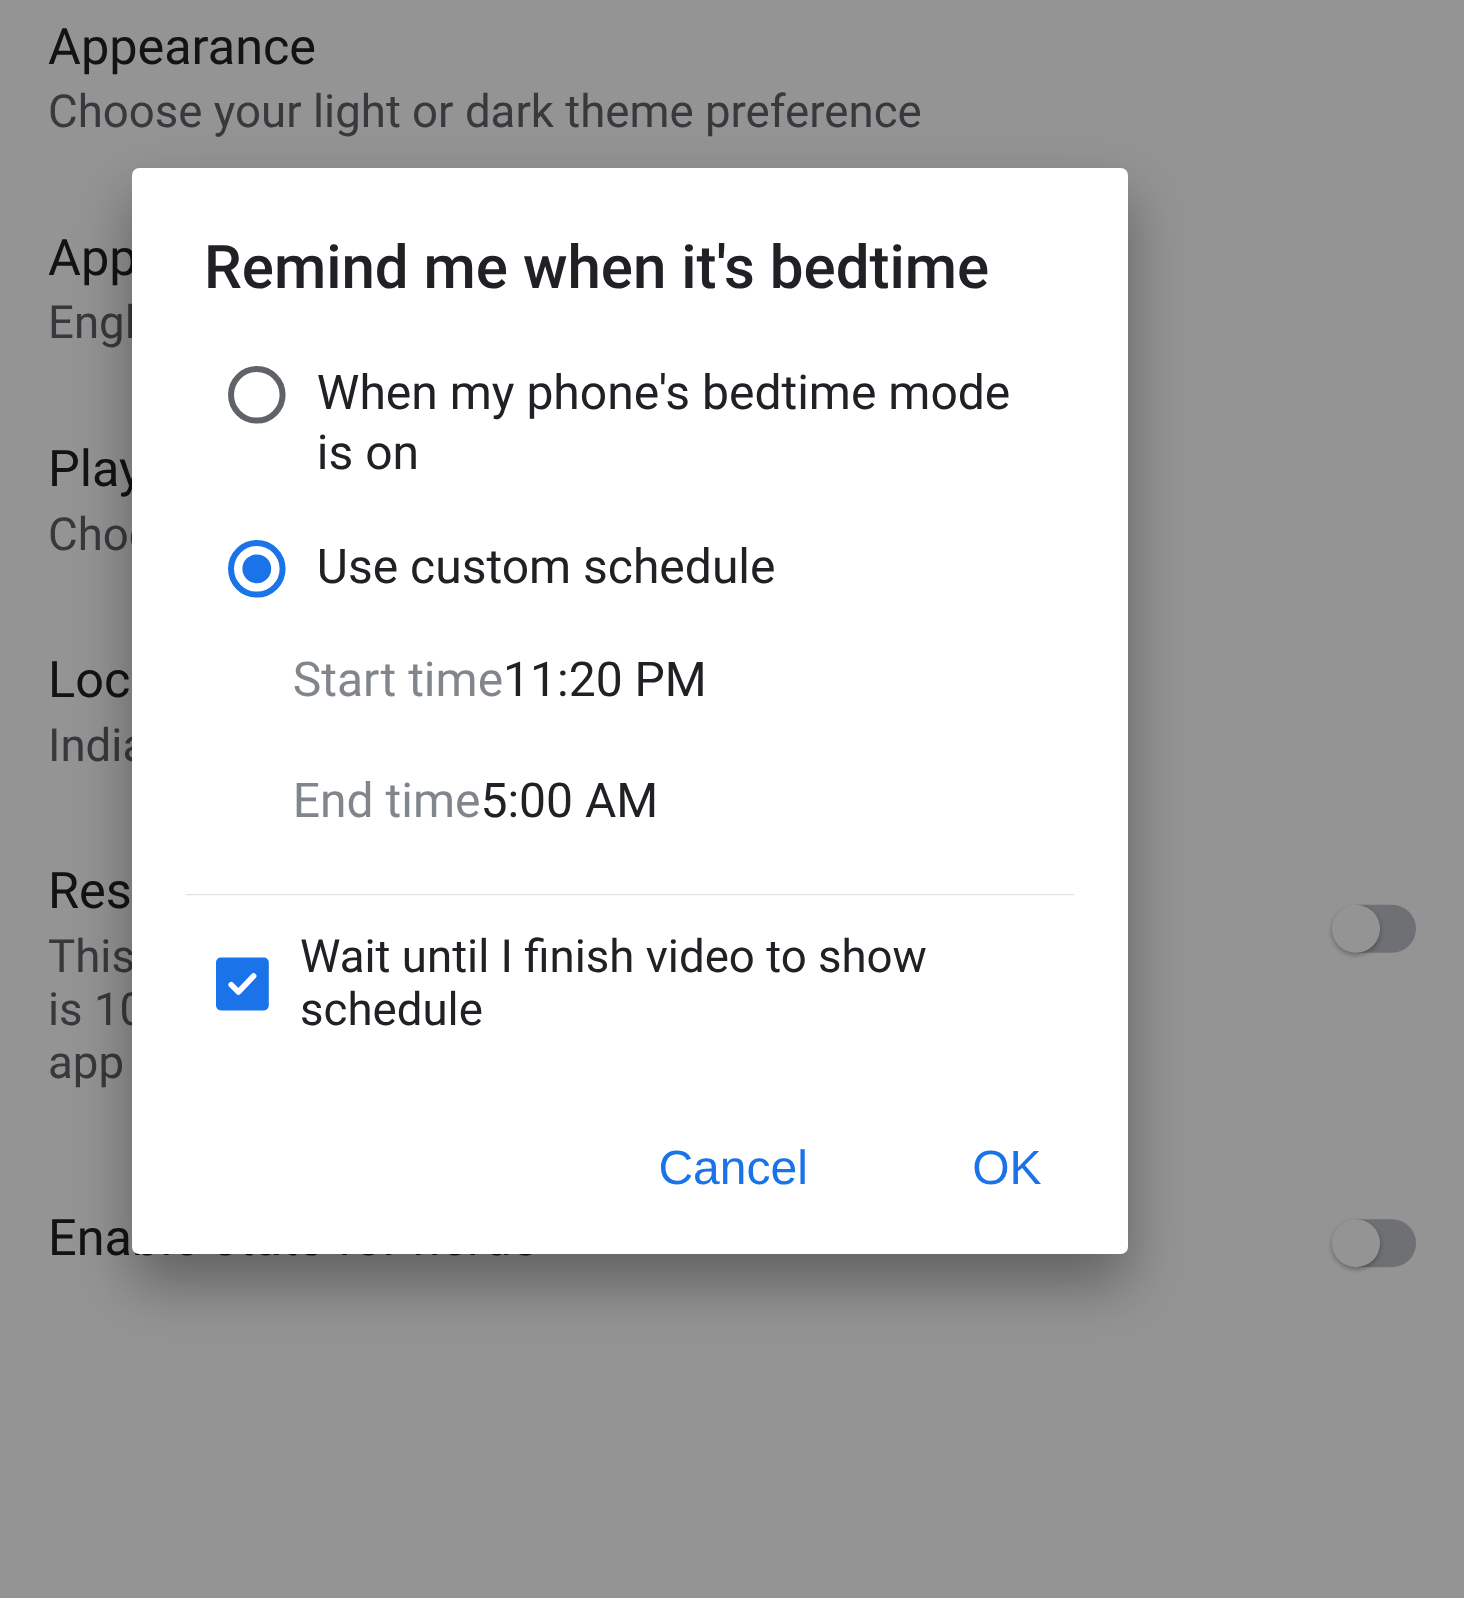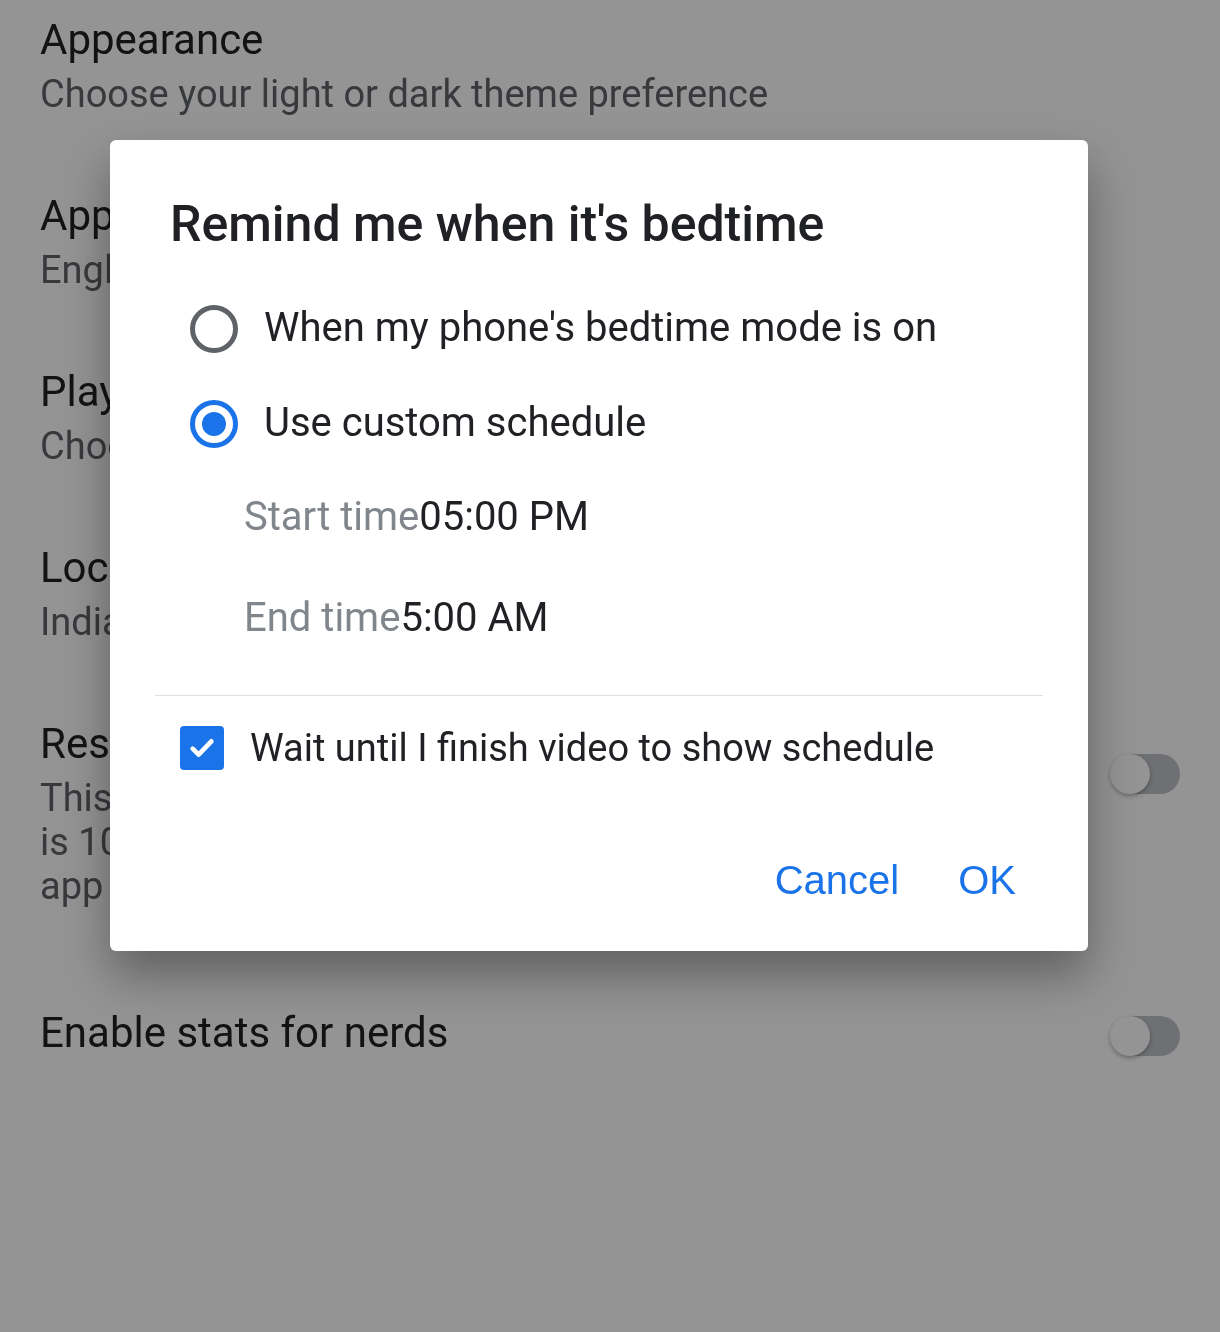--- a/index.html
+++ b/index.html
@@ -76,21 +76,21 @@
       left: 0;
       width: 100%;
       height: 100%;
       background: rgba(0, 0, 0, 0.42);
     }
     
     .dialog {
       position: absolute;
       top: 140px;
       left: 110px;
-      width: 978px;
+      width: 830px;
       background: #fff;
       border-radius: 6px;
       box-shadow: 0 24px 48px rgba(0,0,0,0.35);
       padding: 55px 0 40px 0;
     }
     
     .dialog-title {
       font-size: 50px;
       font-weight: 500;
       color: #202124;
@@ -190,21 +190,21 @@
     
     .checkbox-label {
       font-size: 38px;
       color: #202124;
     }
     
     .dialog-buttons {
       display: flex;
       justify-content: flex-end;
       padding: 0 60px;
-      gap: 35px;
+      gap: 113px;
     }
     
     .dialog-button {
       font-size: 40px;
       color: #1a73e8;
       font-weight: 500;
       background: none;
       border: none;
       cursor: pointer;
       padding: 8px 12px;
@@ -260,21 +260,21 @@
     <div class="radio-label">When my phone's bedtime mode is on</div>
   </div>
 
   <div class="radio-option">
     <div class="radio-circle radio-checked"></div>
     <div class="radio-label">Use custom schedule</div>
   </div>
 
   <div class="time-row">
     <div class="time-label">Start time</div>
-    <div class="time-value">05:00 PM</div>
+    <div class="time-value">11:20 PM</div>
   </div>
 
   <div class="time-row">
     <div class="time-label">End time</div>
     <div class="time-value">5:00 AM</div>
   </div>
 
   <div class="divider"></div>
 
   <div class="checkbox-row">

